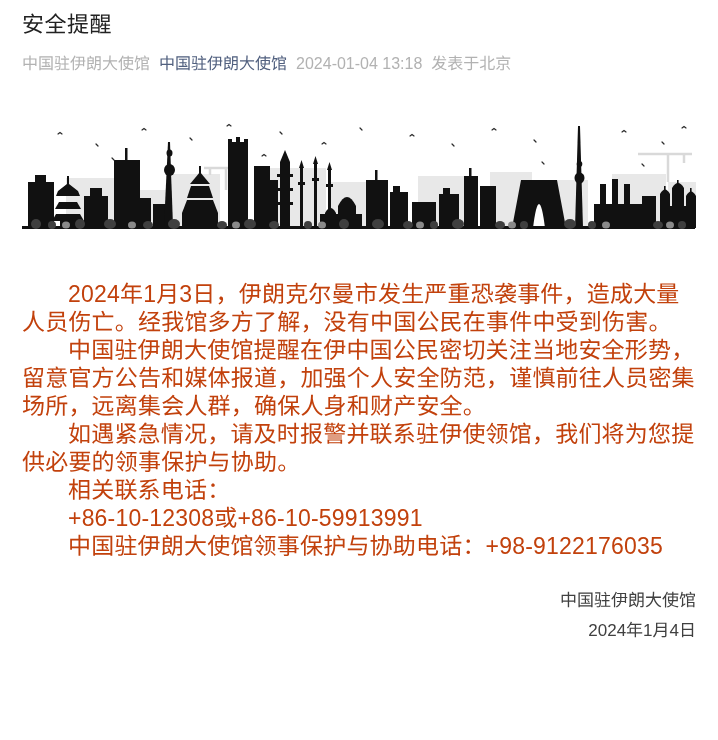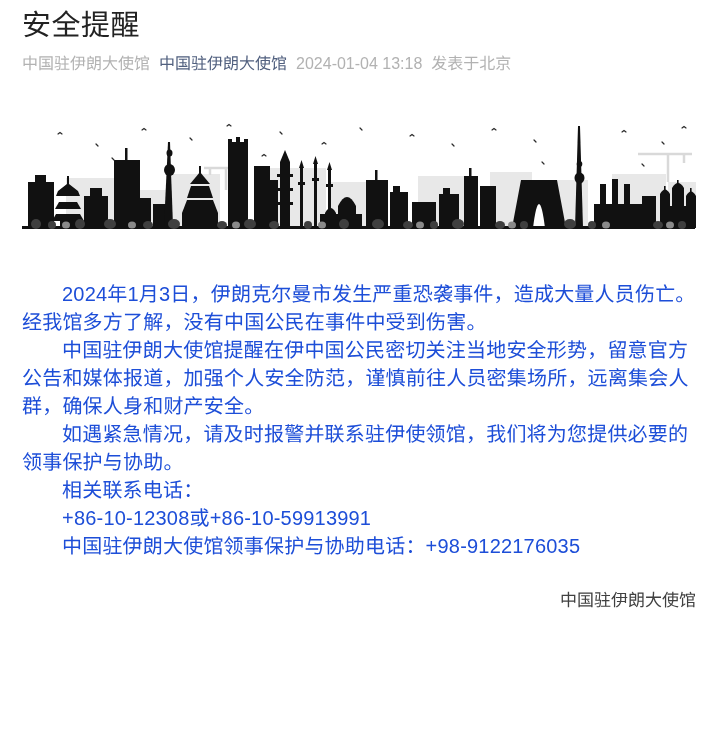--- a/index.html
+++ b/index.html
@@ -5,21 +5,21 @@
   html, body { margin:0; padding:0; background:#ffffff; }
   body {
     width:718px;
     font-family:"Liberation Sans", sans-serif;
     color:#404040;
   }
   .page { padding:8px 22px 14px 22px; }
 
   .article-title {
     margin:0;
-    font-size:29px;
+    font-size:22px;
     font-weight:500;
     line-height:34px;
     color:#222222;
     letter-spacing:0.5px;
   }
 
   .meta-row {
     margin-top:12px;
     font-size:16px;
     line-height:20px;
@@ -39,24 +39,24 @@
     margin-top:44px;
     width:674px;
     height:120px;
     cursor:pointer;
   }
   .banner-wrap svg { display:block; }
 
   .article-body { margin-top:42px; }
   .article-body p {
     margin:0;
-    font-size:20px;
+    font-size:23px;
     line-height:28px;
     text-indent:2em;
-    color:#1d4ed8;
+    color:#c2410c;
     letter-spacing:0.2px;
   }
 
   .signature {
     margin-top:26px;
     text-align:right;
     font-size:17px;
     line-height:30px;
     color:#404040;
   }
@@ -244,15 +244,16 @@
       <p>2024年1月3日，伊朗克尔曼市发生严重恐袭事件，造成大量人员伤亡。经我馆多方了解，没有中国公民在事件中受到伤害。</p>
       <p>中国驻伊朗大使馆提醒在伊中国公民密切关注当地安全形势，留意官方公告和媒体报道，加强个人安全防范，谨慎前往人员密集场所，远离集会人群，确保人身和财产安全。</p>
       <p>如遇紧急情况，请及时报警并联系驻伊使领馆，我们将为您提供必要的领事保护与协助。</p>
       <p>相关联系电话：</p>
       <p>+86-10-12308或+86-10-59913991</p>
       <p>中国驻伊朗大使馆领事保护与协助电话：+98-9122176035</p>
     </div>
 
   <div class="signature">
     <div>中国驻伊朗大使馆</div>
+    <div>2024年1月4日</div>
   </div>
 
 </div>
 
 </body></html>

